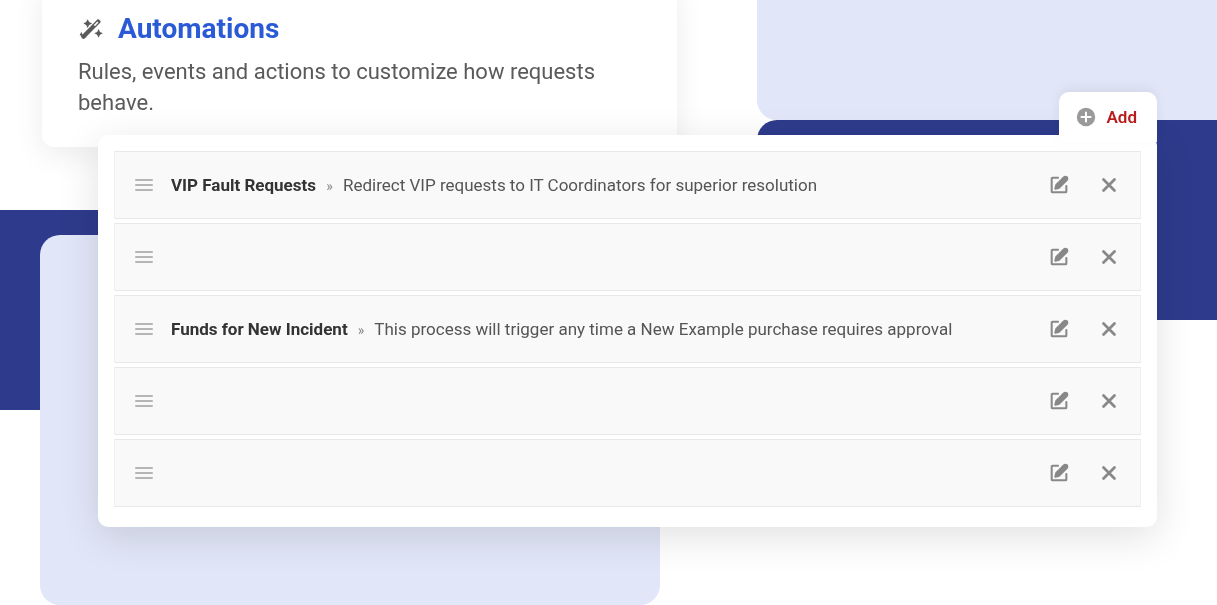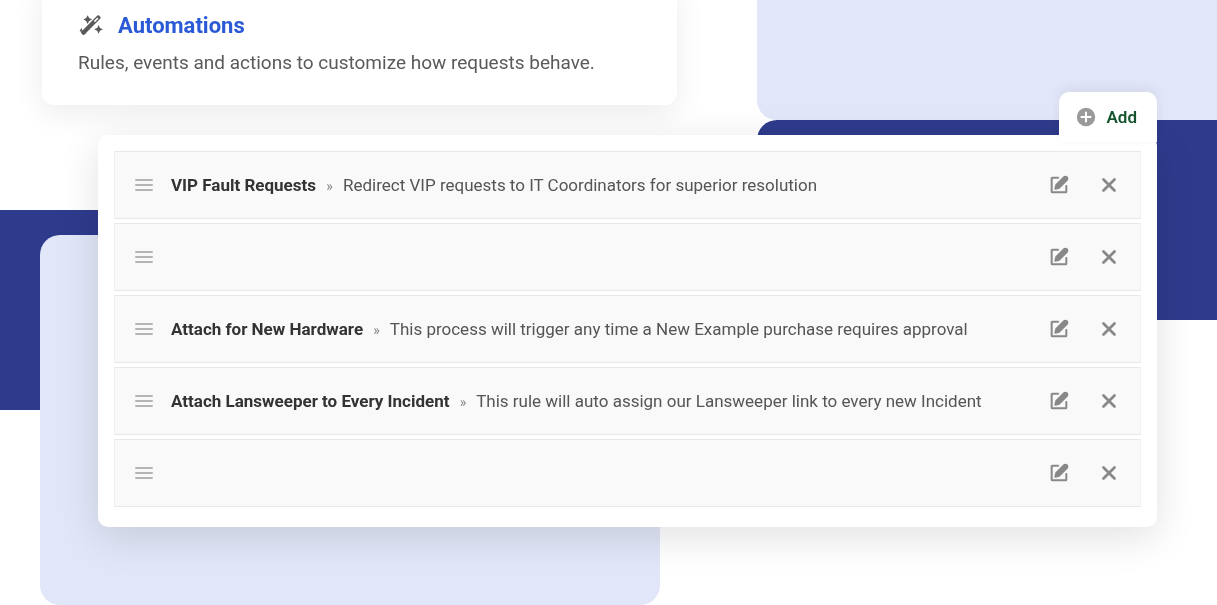--- a/index.html
+++ b/index.html
@@ -65,26 +65,26 @@
       gap: 14px;
       margin-bottom: 12px;
     }
     .wand-icon {
       width: 26px;
       height: 26px;
       color: #5a5a5a;
       flex-shrink: 0;
     }
     .header-title {
-      font-size: 22px;
+      font-size: 28px;
       font-weight: 700;
       color: #2a5ad6;
     }
     .header-subtitle {
-      font-size: 19px;
+      font-size: 22px;
       color: #5a5a5a;
       line-height: 1.4;
     }
     .add-tab {
       position: absolute;
       right: 60px;
       top: 92px;
       background: #ffffff;
       border-radius: 10px 10px 0 0;
       padding: 14px 20px 14px 16px;
@@ -95,21 +95,21 @@
       z-index: 5;
     }
     .add-icon {
       width: 22px;
       height: 22px;
       color: #9a9a9a;
     }
     .add-label {
       font-size: 17px;
       font-weight: 600;
-      color: #14532d;
+      color: #b91c1c;
     }
     .rules-card {
       position: absolute;
       left: 98px;
       top: 135px;
       right: 60px;
       background: #ffffff;
       border-radius: 10px;
       box-shadow: 0 10px 40px rgba(0,0,0,0.12);
       padding: 16px;
@@ -240,46 +240,41 @@
     </div>
   </div>
 
   <div class="rule-row">
     <div class="drag-handle">
       <div class="bar"></div>
         <div class="bar"></div>
         <div class="bar"></div>
     </div>
     <div class="rule-text">
-      <span class="rule-name">Attach for New Hardware</span>
+      <span class="rule-name">Funds for New Incident</span>
       <span class="rule-sep">»</span>
       <span class="rule-desc">This process will trigger any time a New Example purchase requires approval</span>
     </div>
     <div class="row-actions">
       <svg class="action-icon" viewBox="0 0 24 24" fill="none" stroke="currentColor" stroke-width="2.2" stroke-linecap="round" stroke-linejoin="round">
         <path d="M11 4H5a1 1 0 0 0-1 1v14a1 1 0 0 0 1 1h14a1 1 0 0 0 1-1v-6"></path>
         <path d="M17.5 3.5a2.1 2.1 0 0 1 3 3L12 15l-4 1 1-4 8.5-8.5z" fill="currentColor"></path>
       </svg>
       <svg class="action-icon" viewBox="0 0 24 24" fill="none" stroke="currentColor" stroke-width="3" stroke-linecap="round">
         <path d="M6 6l12 12M6 18L18 6"></path>
       </svg>
     </div>
   </div>
 
   <div class="rule-row">
     <div class="drag-handle">
       <div class="bar"></div>
         <div class="bar"></div>
         <div class="bar"></div>
     </div>
-    <div class="rule-text">
-      <span class="rule-name">Attach Lansweeper to Every Incident</span>
-      <span class="rule-sep">»</span>
-      <span class="rule-desc">This rule will auto assign our Lansweeper link to every new Incident</span>
-    </div>
     <div class="row-actions">
       <svg class="action-icon" viewBox="0 0 24 24" fill="none" stroke="currentColor" stroke-width="2.2" stroke-linecap="round" stroke-linejoin="round">
         <path d="M11 4H5a1 1 0 0 0-1 1v14a1 1 0 0 0 1 1h14a1 1 0 0 0 1-1v-6"></path>
         <path d="M17.5 3.5a2.1 2.1 0 0 1 3 3L12 15l-4 1 1-4 8.5-8.5z" fill="currentColor"></path>
       </svg>
       <svg class="action-icon" viewBox="0 0 24 24" fill="none" stroke="currentColor" stroke-width="3" stroke-linecap="round">
         <path d="M6 6l12 12M6 18L18 6"></path>
       </svg>
     </div>
   </div>

